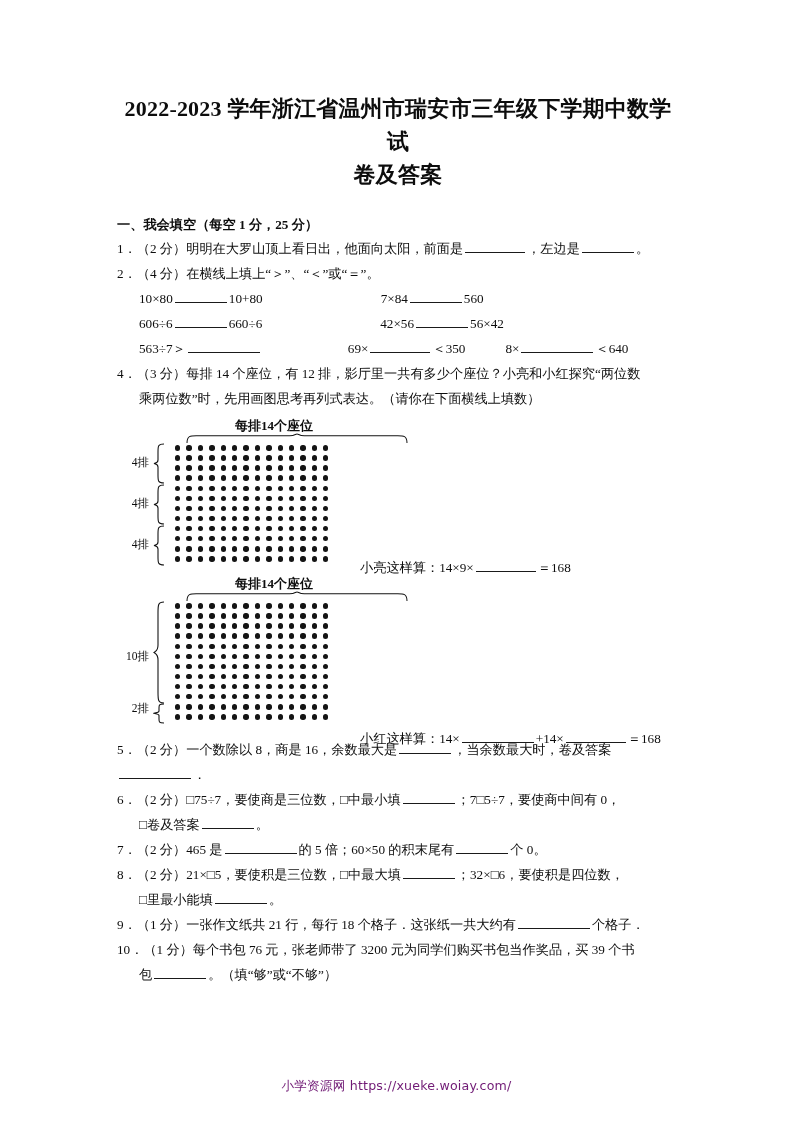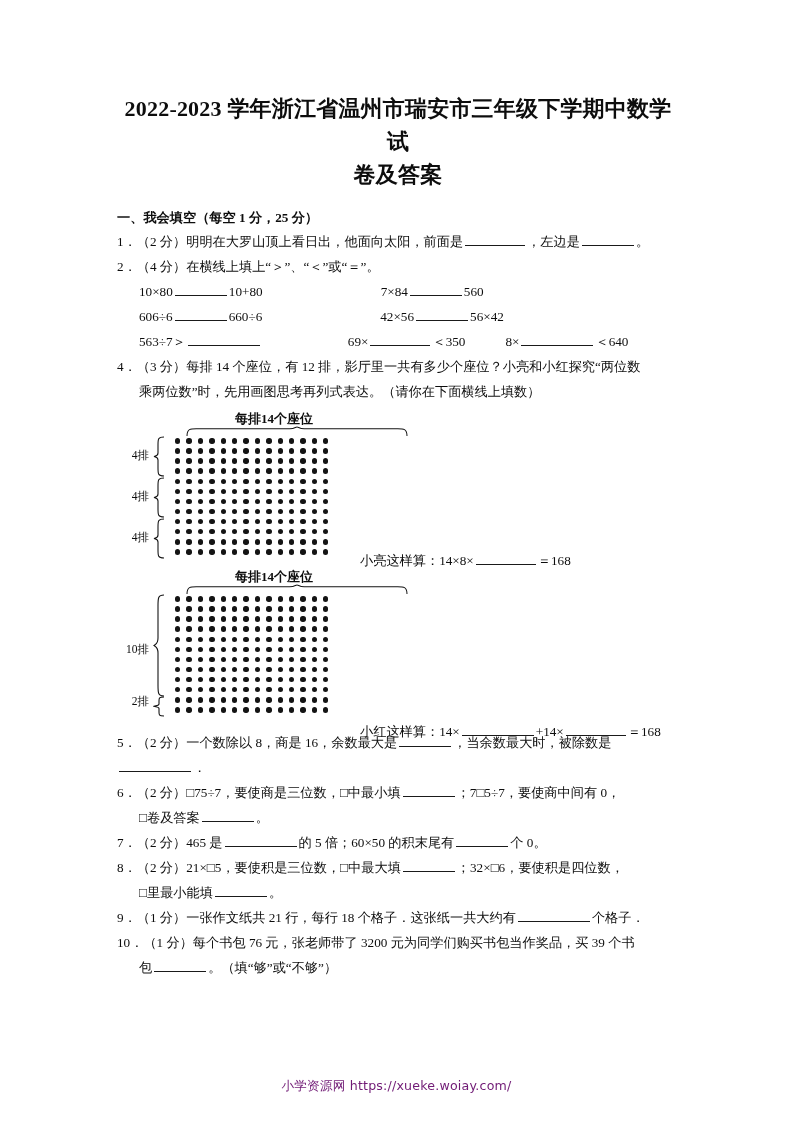--- a/index.html
+++ b/index.html
@@ -34,21 +34,21 @@
     font-size: 22px;
     font-weight: bold;
     line-height: 33px;
     text-align: center;
     letter-spacing: 0.2px;
   }
   .doc-title .l2 { display: block; }
 
   
   .section-head {
-    margin-top: 16px;
+    margin-top: 23px;
     font-size: 13.2px;
     font-weight: bold;
     line-height: 22px;
   }
 
   
   .q {
     font-size: 13.2px;
     line-height: 25px;
     position: relative;
@@ -197,21 +197,21 @@
           <span class="dot-row"><span class="dot"></span><span class="dot"></span><span class="dot"></span><span class="dot"></span><span class="dot"></span><span class="dot"></span><span class="dot"></span><span class="dot"></span><span class="dot"></span><span class="dot"></span><span class="dot"></span><span class="dot"></span><span class="dot"></span><span class="dot"></span></span>
           <span class="dot-row"><span class="dot"></span><span class="dot"></span><span class="dot"></span><span class="dot"></span><span class="dot"></span><span class="dot"></span><span class="dot"></span><span class="dot"></span><span class="dot"></span><span class="dot"></span><span class="dot"></span><span class="dot"></span><span class="dot"></span><span class="dot"></span></span>
           <span class="dot-row"><span class="dot"></span><span class="dot"></span><span class="dot"></span><span class="dot"></span><span class="dot"></span><span class="dot"></span><span class="dot"></span><span class="dot"></span><span class="dot"></span><span class="dot"></span><span class="dot"></span><span class="dot"></span><span class="dot"></span><span class="dot"></span></span>
           <span class="dot-row"><span class="dot"></span><span class="dot"></span><span class="dot"></span><span class="dot"></span><span class="dot"></span><span class="dot"></span><span class="dot"></span><span class="dot"></span><span class="dot"></span><span class="dot"></span><span class="dot"></span><span class="dot"></span><span class="dot"></span><span class="dot"></span></span>
           <span class="dot-row"><span class="dot"></span><span class="dot"></span><span class="dot"></span><span class="dot"></span><span class="dot"></span><span class="dot"></span><span class="dot"></span><span class="dot"></span><span class="dot"></span><span class="dot"></span><span class="dot"></span><span class="dot"></span><span class="dot"></span><span class="dot"></span></span>
           <span class="dot-row"><span class="dot"></span><span class="dot"></span><span class="dot"></span><span class="dot"></span><span class="dot"></span><span class="dot"></span><span class="dot"></span><span class="dot"></span><span class="dot"></span><span class="dot"></span><span class="dot"></span><span class="dot"></span><span class="dot"></span><span class="dot"></span></span>
           <span class="dot-row"><span class="dot"></span><span class="dot"></span><span class="dot"></span><span class="dot"></span><span class="dot"></span><span class="dot"></span><span class="dot"></span><span class="dot"></span><span class="dot"></span><span class="dot"></span><span class="dot"></span><span class="dot"></span><span class="dot"></span><span class="dot"></span></span>
         </div>
 
       <div class="calc-line" style="left:243px; top:140px;">
-        <span>小亮这样算：</span><span>14×8×</span><span class="blank b-md"></span><span>＝168</span>
+        <span>小亮这样算：</span><span>14×9×</span><span class="blank b-md"></span><span>＝168</span>
       </div>
     </div>
 
     <div class="diagram d2">
       <div class="dg-caption" style="left:118px; top:0px;">每排14个座位</div>
 
       <svg class="top-brace" style="left:58px; top:16px;" width="244" height="12" viewBox="0 0 244 12">
         <path d="M2 11 C2 3, 6 3, 12 3 L114 3 C120 3, 120 1, 122 1 C124 1, 124 3, 130 3 L232 3 C238 3, 242 3, 242 11" fill="none" stroke="#141414" stroke-width="1.1"></path>
       </svg>
 
@@ -239,21 +239,21 @@
           <span class="dot-row"><span class="dot"></span><span class="dot"></span><span class="dot"></span><span class="dot"></span><span class="dot"></span><span class="dot"></span><span class="dot"></span><span class="dot"></span><span class="dot"></span><span class="dot"></span><span class="dot"></span><span class="dot"></span><span class="dot"></span><span class="dot"></span></span>
           <span class="dot-row"><span class="dot"></span><span class="dot"></span><span class="dot"></span><span class="dot"></span><span class="dot"></span><span class="dot"></span><span class="dot"></span><span class="dot"></span><span class="dot"></span><span class="dot"></span><span class="dot"></span><span class="dot"></span><span class="dot"></span><span class="dot"></span></span>
         </div>
 
       <div class="calc-line" style="left:243px; top:144px;margin-top:9px;">
         <span>小红这样算：</span><span>14×</span><span class="blank b-lg"></span><span>+14×</span><span class="blank b-md"></span><span>＝168</span>
       </div>
     </div>
 
     <div class="q">
-      <span>5．</span><span>（2 分）</span><span>一个数除以 8，商是 16，余数最大是</span><span class="blank b-sm"></span><span>，当余数最大时，被除数是</span><span class="blank b-lg"></span><span>．</span>
+      <span>5．</span><span>（2 分）</span><span>一个数除以 8，商是 16，余数最大是</span><span class="blank b-sm"></span><span>，当余数最大时，卷及答案</span><span class="blank b-lg"></span><span>．</span>
     </div>
 
     <div class="q">
       <span class="q-line"><span>6．</span><span>（2 分）</span><span>□75÷7，要使商是三位数，□中最小填</span><span class="blank b-sm"></span><span>；7□5÷7，要使商中间有 0，</span></span>
       <span class="q-line indent"><span>□卷及答案</span><span class="blank b-sm"></span><span>。</span></span>
     </div>
 
     <div class="q">
       <span>7．</span><span>（2 分）</span><span>465 是</span><span class="blank b-lg"></span><span>的 5 倍；60×50 的积末尾有</span><span class="blank b-sm"></span><span>个 0。</span>
     </div>

